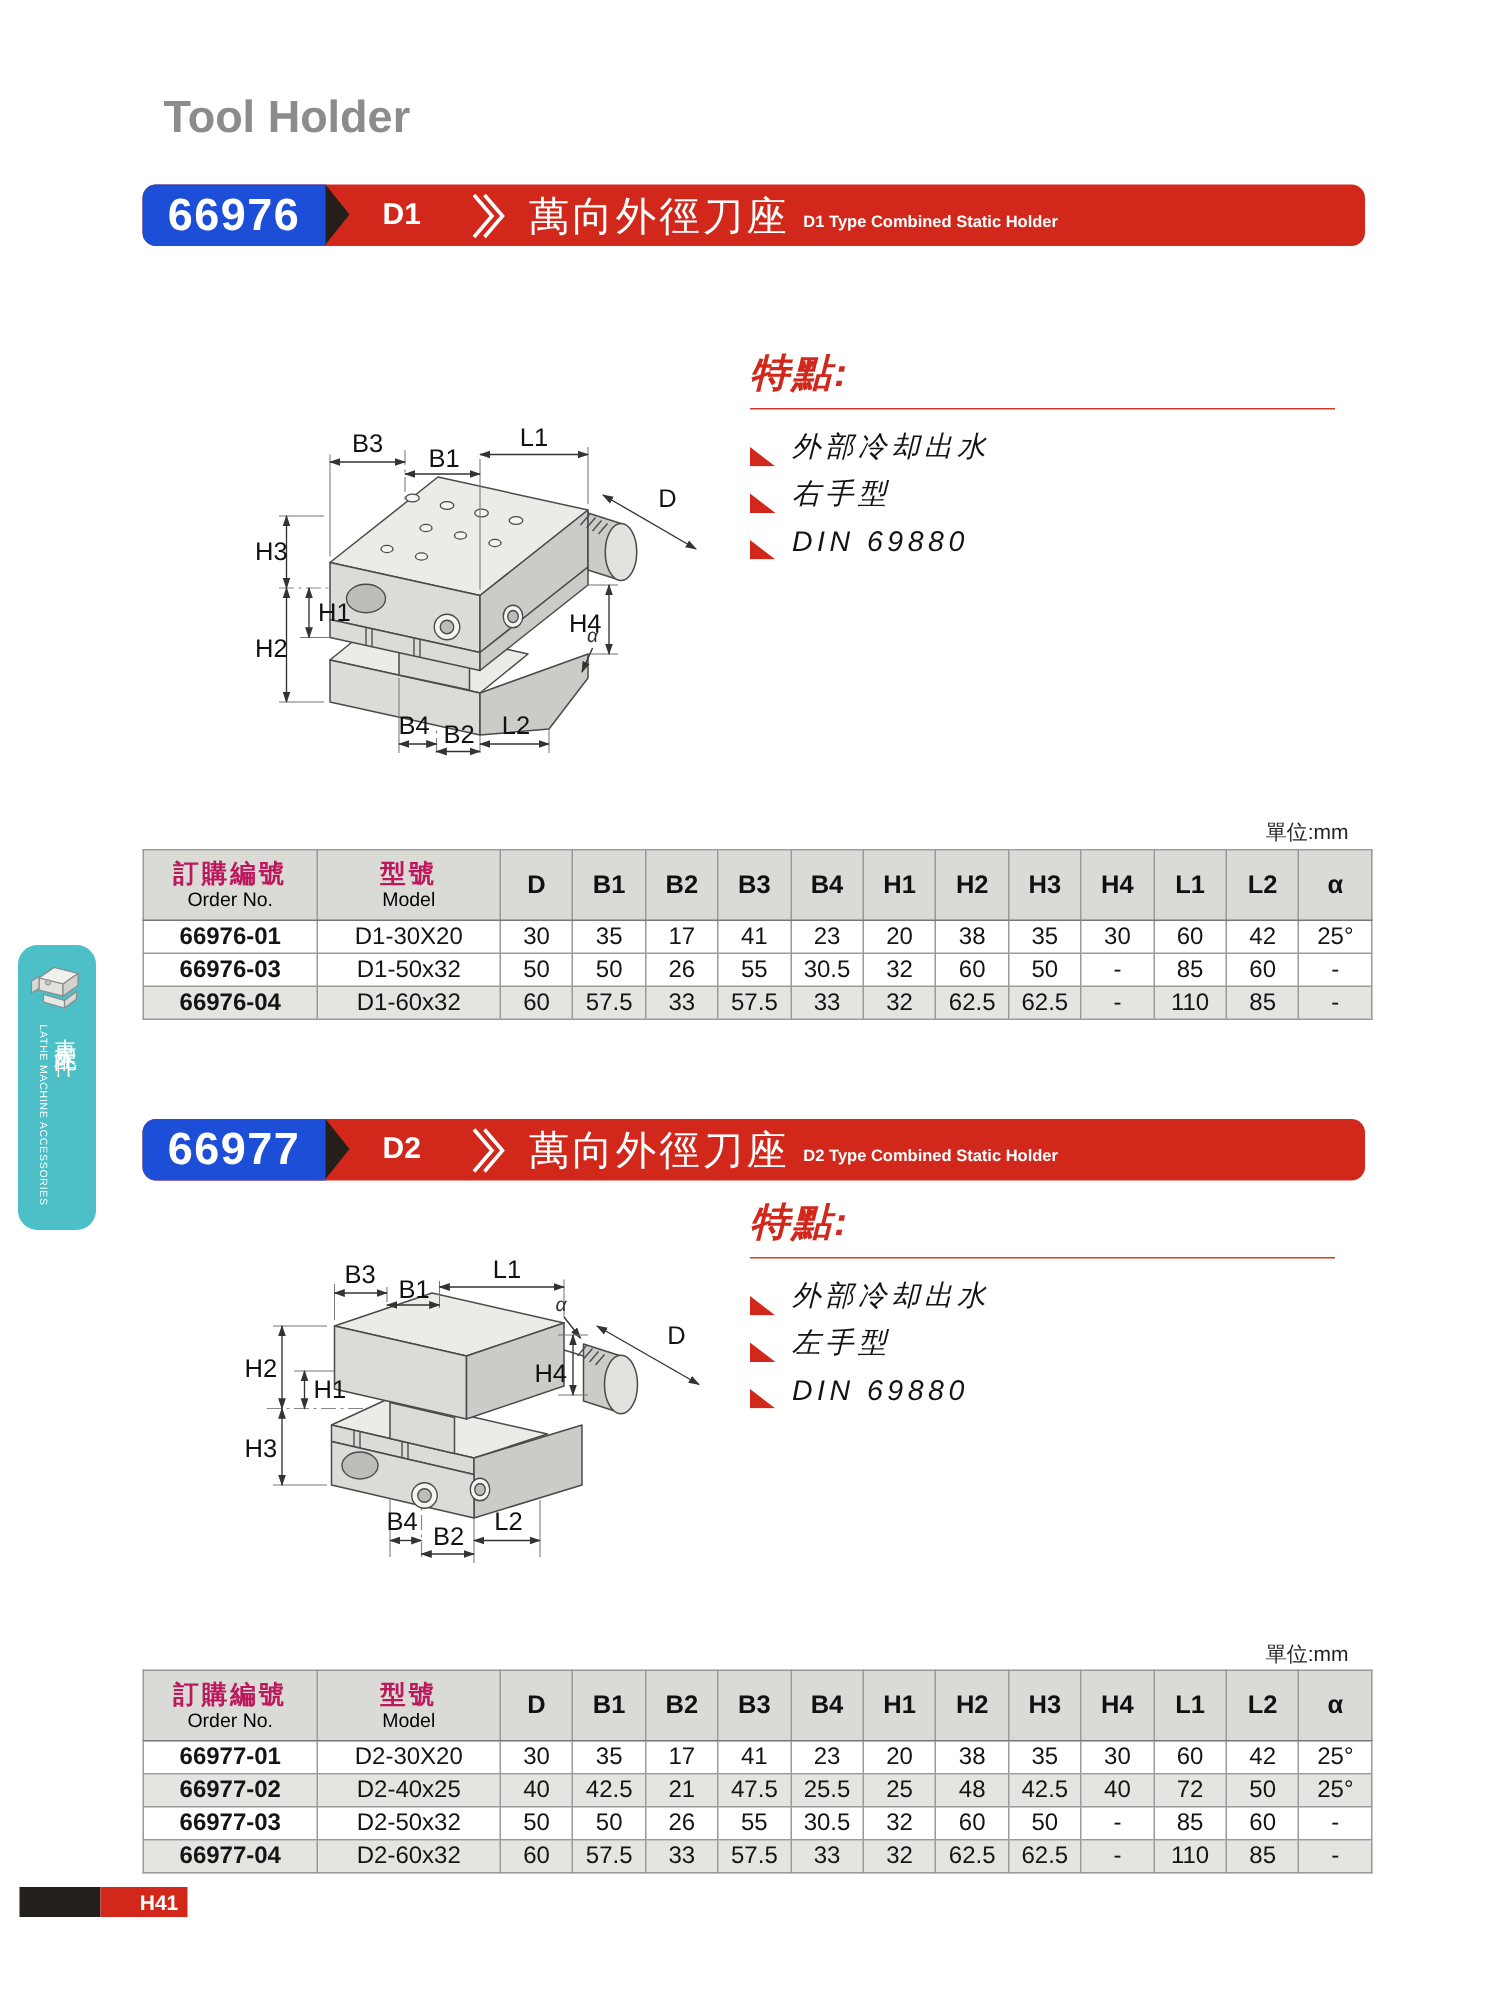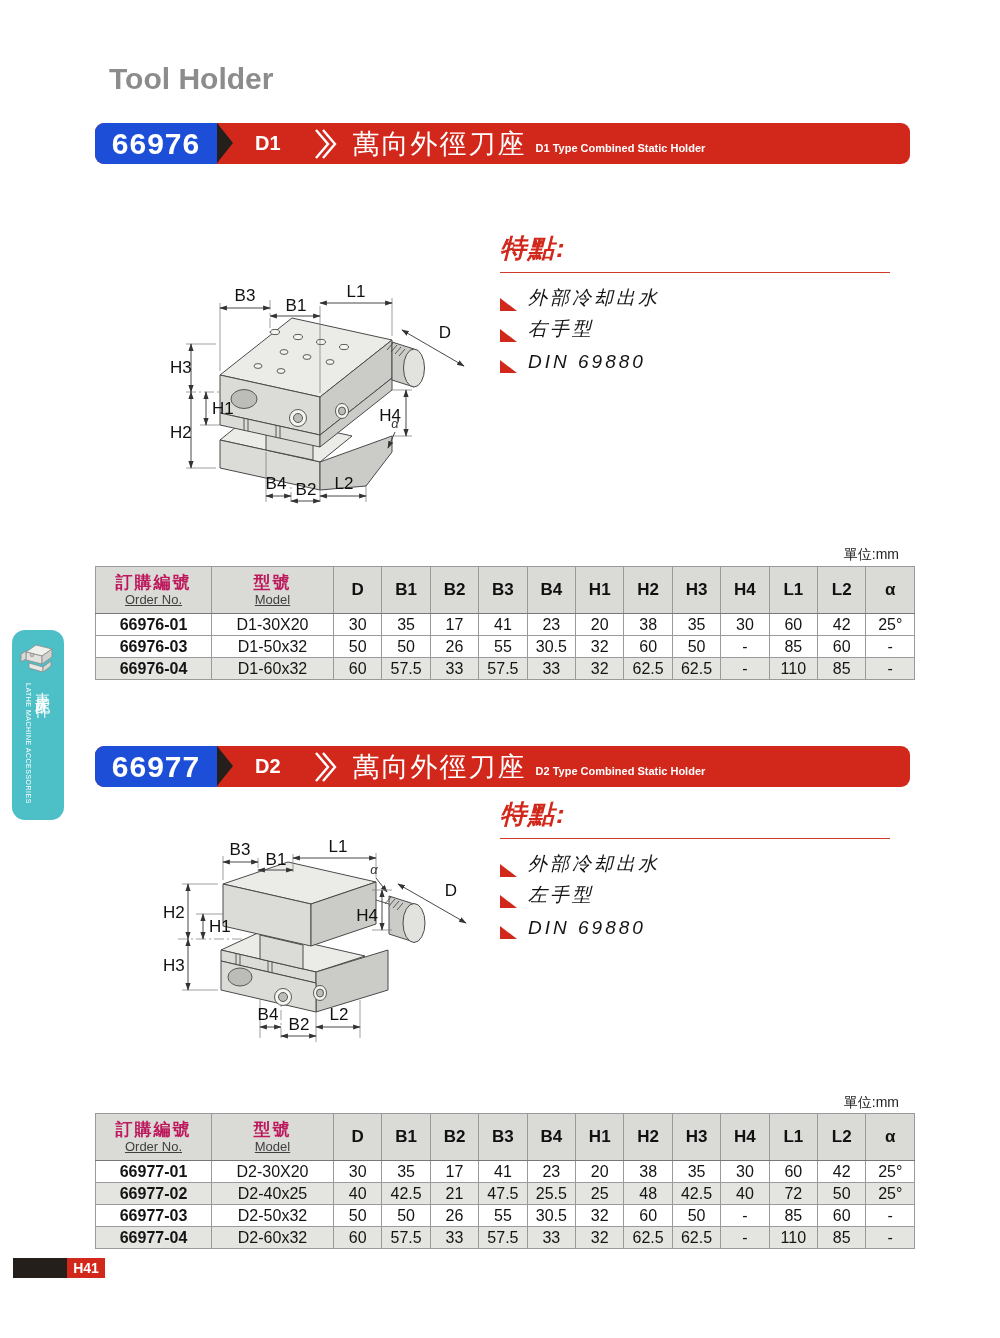--- a/index.html
+++ b/index.html
@@ -37,38 +37,38 @@
        clip-path:polygon(0 0,100% 100%,0 100%);margin-right:11px;flex:none;}
   
   .unit-label{position:absolute;right:101px;font-size:14px;color:#222;}
   .unit-label.s0{top:546px;} .unit-label.s1{top:1094px;}
   
   table.dim-table{position:absolute;left:95px;width:820px;border-collapse:collapse;table-layout:fixed;}
   table.dim-table.s0{top:566px;} table.dim-table.s1{top:1113px;}
   .dim-table th,.dim-table td{border:1px solid #9a9a9a;text-align:center;padding:0;}
   .dim-table thead th{background:#dadad6;height:46px;border-bottom:1.5px solid #777;}
   .th-zh{font-size:17px;color:#be185d;letter-spacing:2px;font-weight:bold;line-height:1.25;}
-  .th-en{font-size:13px;color:#404040;font-weight:normal;line-height:1.1;text-decoration:underline;}
+  .th-en{font-size:13px;color:#000000;font-weight:normal;line-height:1.1;}
   .th-dim{font-size:17px;font-weight:bold;color:#111;}
   .dim-table tbody td{height:21px;font-size:16px;color:#141414;background:#ffffff;}
   .dim-table tbody tr.alt td{background:#e4e4e0;}
   .dim-table td.order{font-weight:bold;}
   
   .side-tab{position:absolute;left:12px;top:630px;width:52px;height:190px;background:#4cbfc7;
             border-radius:13px;display:flex;flex-direction:column;align-items:center;}
   .side-img{margin-top:8px;flex:none;}
   .side-text{flex:1;display:flex;flex-direction:row;justify-content:center;align-items:flex-start;
              margin-top:4px;gap:1px;}
   .v-en{writing-mode:vertical-rl;font-size:7px;color:#fff;letter-spacing:0.5px;margin-top:3px;}
   .v-zh{writing-mode:vertical-rl;font-size:15px;color:#fff;letter-spacing:4px;}
   
   .footer{position:absolute;left:13px;top:1258px;display:flex;height:20px;}
   .footer-bar{width:54px;background:#251f1b;}
   .footer-page{width:38px;background:#d2281c;color:#fff;font-weight:bold;font-size:14px;
-               display:flex;align-items:center;justify-content:center;}
+               display:flex;align-items:center;justify-content:center;padding-left:20px;}
   
   .drawing{position:absolute;}
   #drawing1{left:158px;top:270px;}
   #drawing2{left:148px;top:826px;}
   .face-top{fill:#ebebe7;stroke:#4a4a4a;stroke-width:1;stroke-linejoin:round;}
   .face-front{fill:#dbdbd7;stroke:#4a4a4a;stroke-width:1;stroke-linejoin:round;}
   .face-right{fill:#cbcbc7;stroke:#4a4a4a;stroke-width:1;stroke-linejoin:round;}
   .face-cap{fill:#e2e2de;stroke:#4a4a4a;stroke-width:1;}
   .hole{fill:#f4f4f0;stroke:#4a4a4a;stroke-width:0.9;}
   .hole-dark{fill:#bcbcb8;stroke:#4a4a4a;stroke-width:0.9;}

